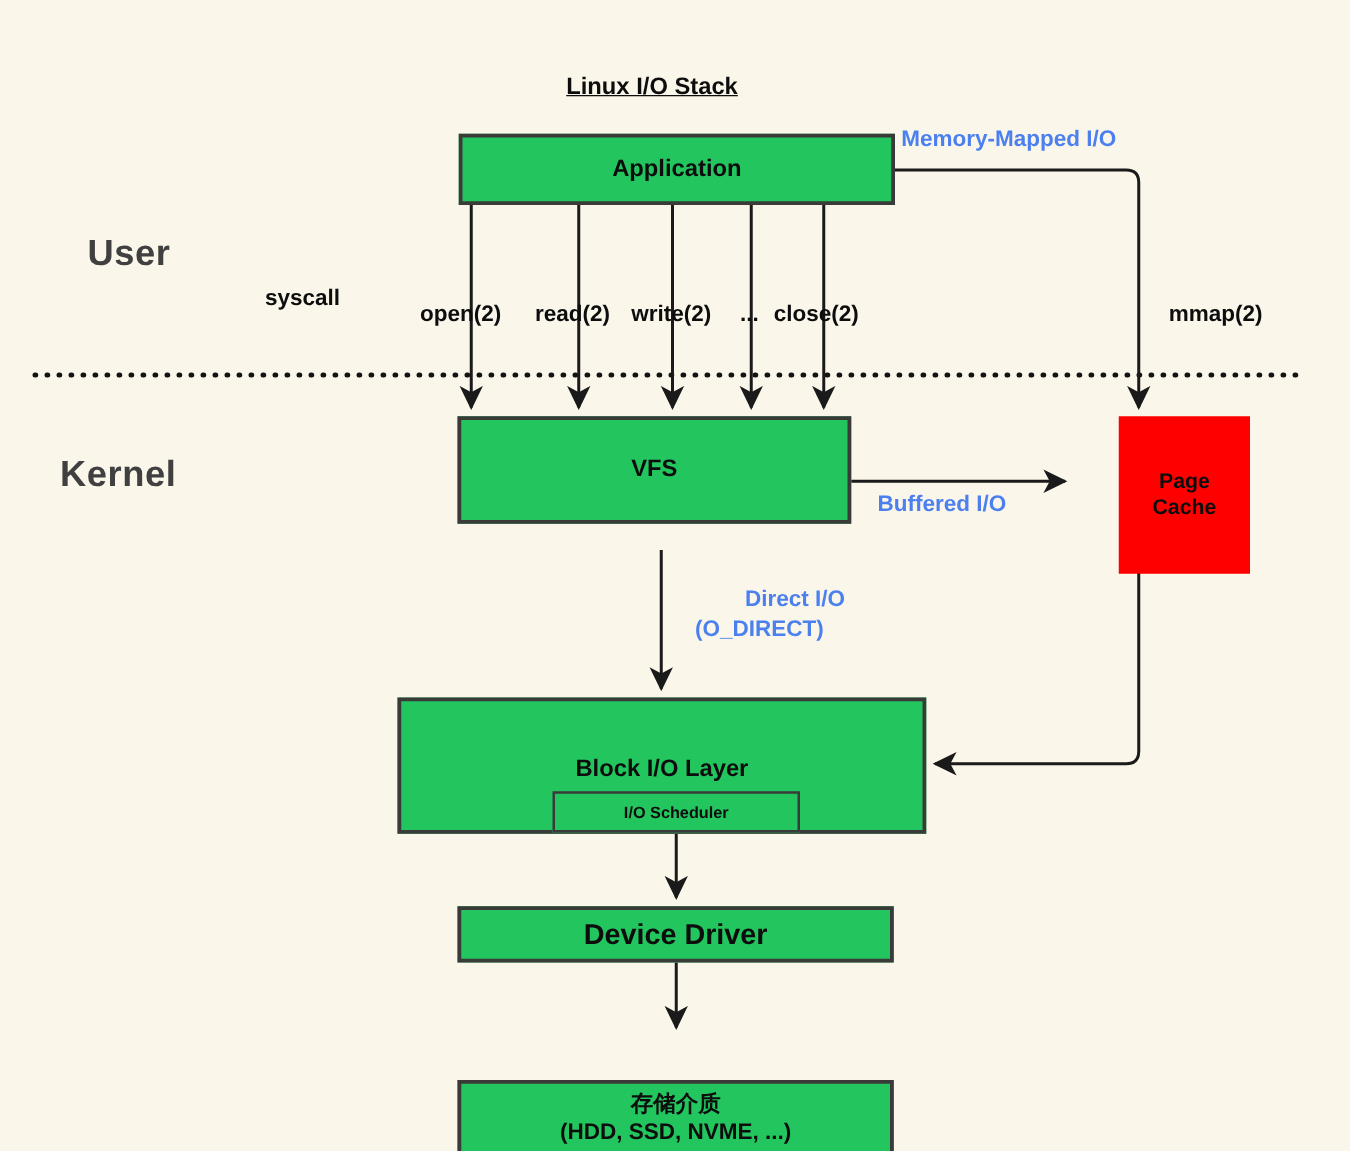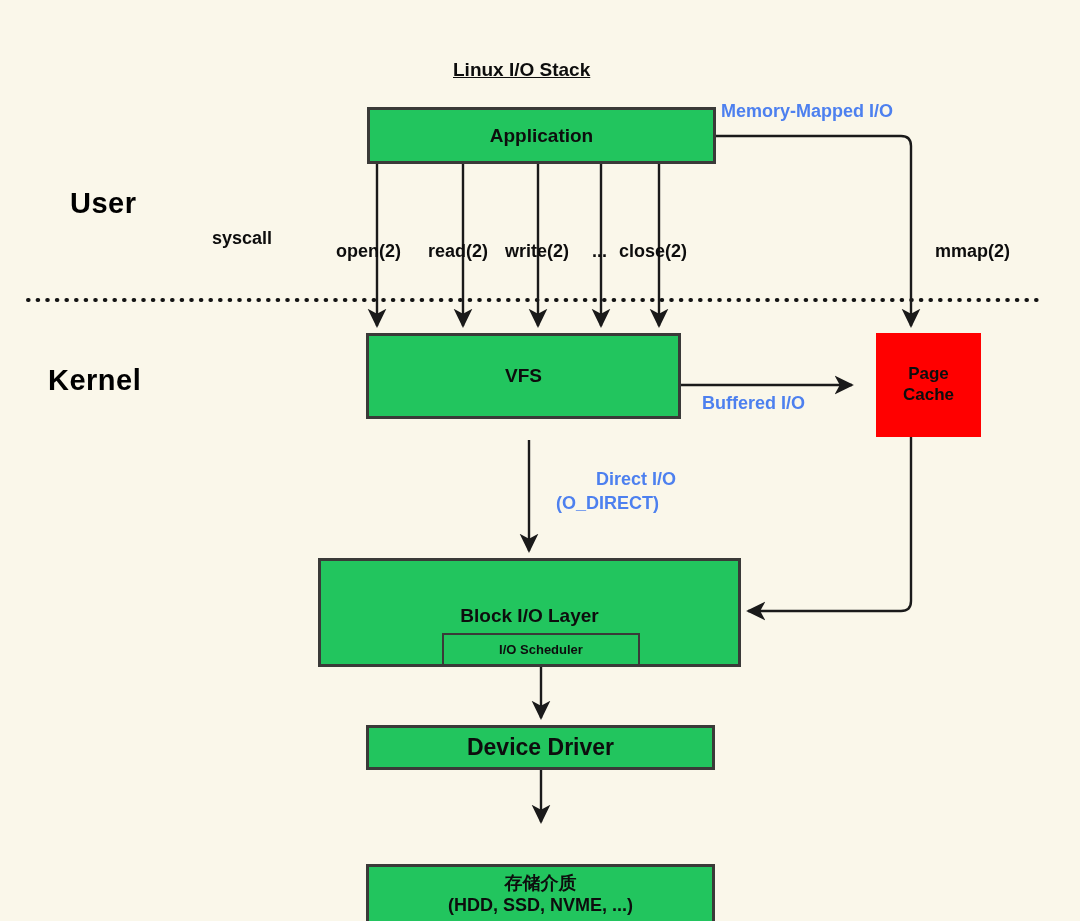--- a/index.html
+++ b/index.html
@@ -49,21 +49,21 @@
   }
   .lbl {
     position: absolute;
     font-weight: bold;
     color: #0d0d0d;
     white-space: pre;
     line-height: 1.22;
   }
   .lbl.blue { color: #4d80ef; }
   .lbl.zone {
-    color: #000000;
+    color: #404040;
     letter-spacing: 0.5px;
   }
   .lbl.title { color: #0d0d0d; }
   .nowrap { white-space: nowrap; }
 </style>
 </head>
 <body>
 
 <div id="diagram-root">
 
@@ -104,21 +104,21 @@
   <div class="lbl zone nowrap" style="left:48px; top:363px; font-size:29px;">Kernel</div>
 
   <div class="node" style="left:367px; top:107px; width:349px; height:57px; font-size:19px;">
     <span>Application</span>
   </div>
 
   <div class="node" style="left:366px; top:333px; width:315px; height:86px; font-size:19px;">
     <span>VFS</span>
   </div>
 
-  <div class="node red" style="left:876px; top:333px; width:105px; height:104px; font-size:17px;">
+  <div class="node red" style="left:895px; top:333px; width:105px; height:126px; font-size:17px;">
     <span>Page</span>
     <span>Cache</span>
   </div>
 
   <div class="node" style="left:318px; top:558px; width:423px; height:109px; font-size:19px; justify-content:flex-start; padding-top:43px;">
     <span>Block I/O Layer</span>
   </div>
 
   <div class="node inner" style="left:442px; top:633px; width:198px; height:33px; font-size:13px;">
     <span>I/O Scheduler</span>

